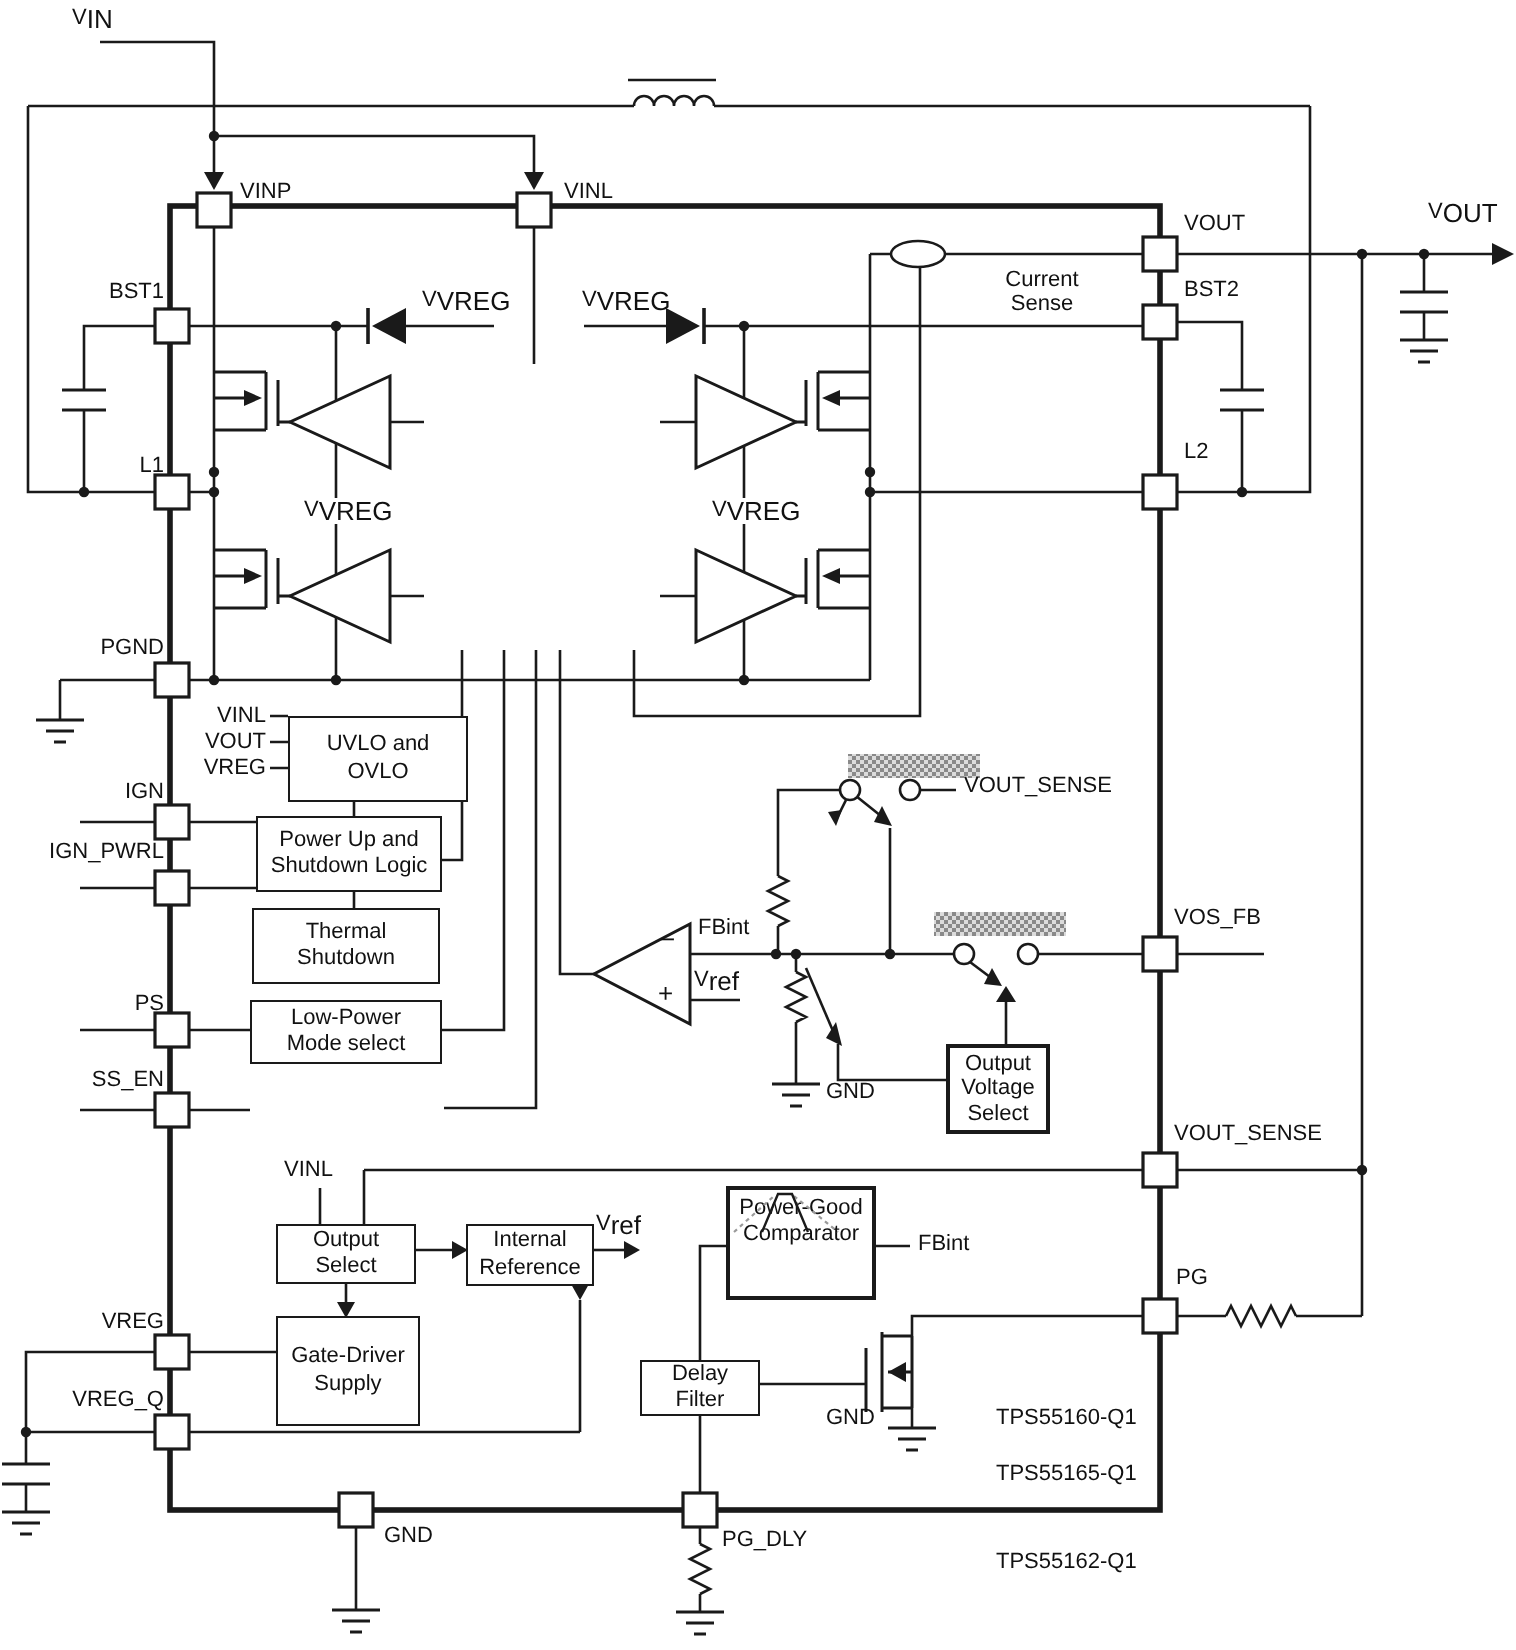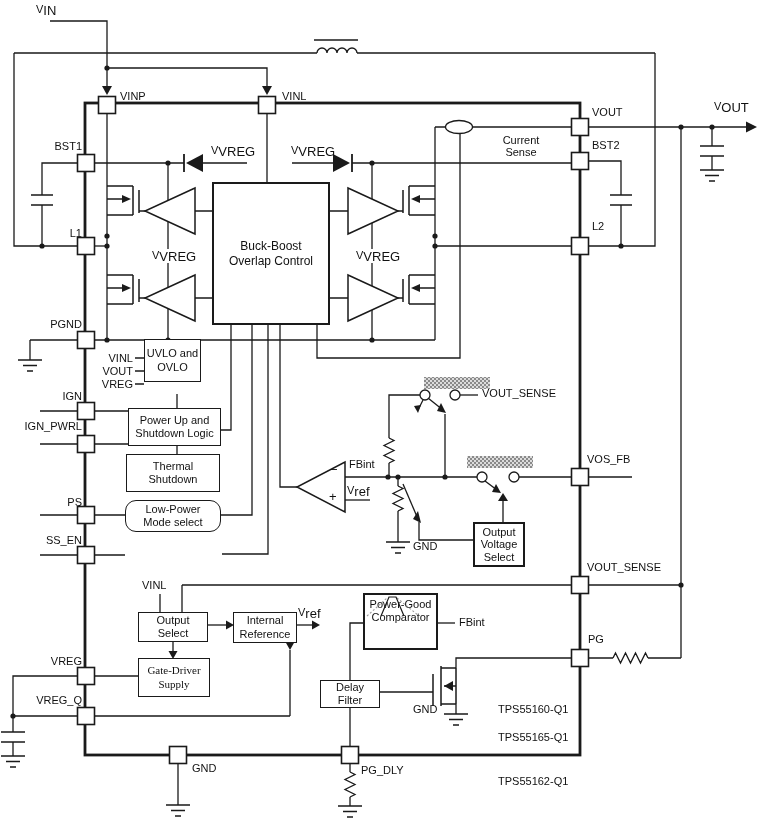--- a/index.html
+++ b/index.html
@@ -272,35 +272,33 @@
     <circle cx="388" cy="477" r="2.6"></circle>
         <circle cx="398" cy="477" r="2.6"></circle>
         <circle cx="445" cy="477" r="2.6"></circle>
     <circle cx="681" cy="127" r="2.6"></circle>
         <circle cx="712" cy="127" r="2.6"></circle>
         <circle cx="681" cy="585" r="2.6"></circle>
     <circle cx="13" cy="716" r="2.6"></circle>
   </g>
 </svg>
 
-<div class="blk b2 bb" style="left:212px;top:182px;width:118px;height:143px;"><span>Buck-Boost
-Overlap Control</span></div>
-<div class="blk b1" style="left:144px;top:339px;width:57px;height:43px;"><span>UVLO and
+<div class="blk b1" style="left:144px;top:358px;width:90px;height:43px;"><span>UVLO and
 OVLO</span></div>
 <div class="blk" style="left:128px;top:408px;width:93px;height:38px;"><span>Power Up and
 Shutdown Logic</span></div>
 <div class="blk" style="left:126px;top:454px;width:94px;height:38px;"><span>Thermal
 Shutdown</span></div>
-<div class="blk" style="left:125px;top:500px;width:96px;height:32px;border-radius:11px;"><span>Low-Power
+<div class="blk" style="left:125px;top:500px;width:96px;height:32px;"><span>Low-Power
 Mode select</span></div>
 <div class="blk" style="left:138px;top:612px;width:70px;height:30px;"><span>Output
 Select</span></div>
 <div class="blk" style="left:233px;top:612px;width:64px;height:31px;"><span>Internal
 Reference</span></div>
-<div class="blk" style="left:138px;top:658px;width:72px;height:39px;font-family:Liberation Serif, serif;"><span>Gate-Driver
+<div class="blk" style="left:138px;top:658px;width:72px;height:55px;"><span>Gate-Driver
 Supply</span></div>
 <div class="blk" style="left:320px;top:680px;width:60px;height:28px;"><span>Delay
 Filter</span></div>
 <div class="blk b2" style="left:363px;top:593px;width:75px;height:57px;justify-content:flex-start;padding-top:3px;">
   <span>Power-Good
 Comparator</span>
   <svg width="56" height="22" viewBox="0 0 56 22">
     <path d="M2 21 L22 3" stroke="#9a9a9a" stroke-width="1.1" stroke-dasharray="2,2" fill="none"></path>
     <path d="M32 3 L54 21" stroke="#9a9a9a" stroke-width="1.1" stroke-dasharray="2,2" fill="none"></path>
     <path d="M16 21 L24 2 L31 2 L39 21" stroke="#1a1a1a" stroke-width="1.2" fill="none"></path>

